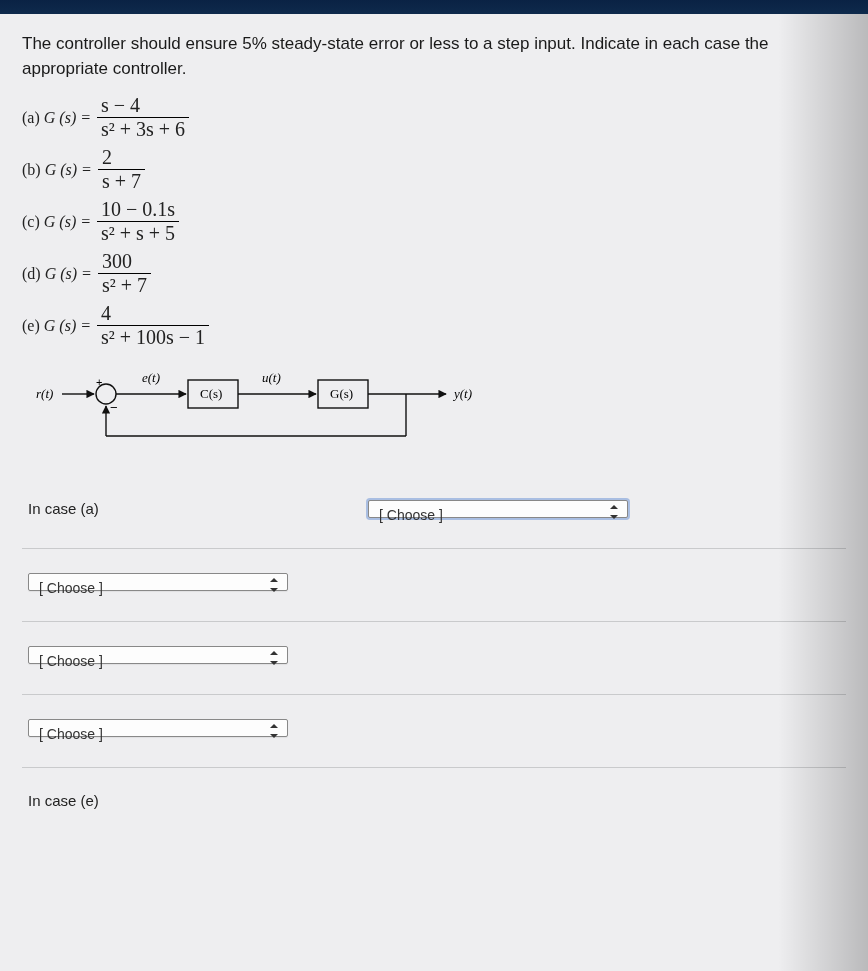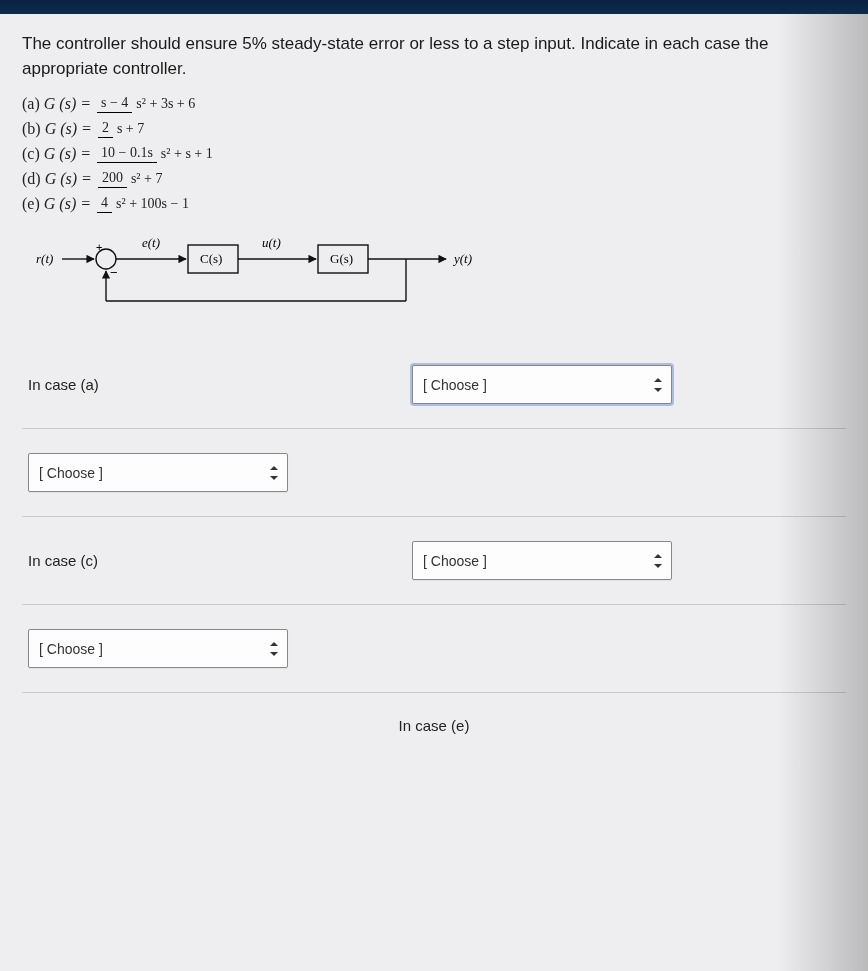--- a/index.html
+++ b/index.html
@@ -29,40 +29,39 @@
     top:0; bottom:0; right:0;
     width:90px;
     background:linear-gradient(to left, rgba(0,0,0,0.22), rgba(0,0,0,0));
     pointer-events:none;
   }
   .qtext { font-size: 17px; line-height: 1.45; margin-bottom: 14px; color:#1a1a1a; }
   .option-line { font-size: 16px; margin: 7px 0; display:flex; align-items:center; gap:4px;}
   .mi { font-style: italic; font-family: 'Times New Roman', serif; }
   .mo { font-family: 'Times New Roman', serif; }
   .frac {
-    display: inline-flex; flex-direction: row; align-items: center;
+    display: inline-flex; flex-direction: column; 
     vertical-align: middle; font-family: 'Times New Roman', serif;
-    line-height: 1.05; margin: 0 2px; font-size:14px;
+    line-height: 1.05; margin: 0 2px; font-size:20px;
   }
   .frac .num { border-bottom: 1px solid #000; padding: 0 4px 1px; }
   .frac .den { padding: 1px 4px 0; }
   .diagram { margin: 10px 0 28px 14px; }
   .diagram svg { display:block; }
   .answers { margin-top: 10px; }
   .answer-row {
     display: flex;
-    align-items: center;
+    align-items: flex-start;
     border-bottom: 1px solid #c9cacc;
     padding: 24px 6px;
-    gap: 44px;
   }
   .answer-label { flex: 0 0 340px; font-size: 15px; color:#222;}
   .select-wrap { position:relative; }
   .select {
-    width: 260px; height: 39px;
+    width: 260px; height: 18px;
     border: 1px solid #888;
     background: #fdfdfd;
     font-size: 14px;
     color: #333;
     padding: 6px 28px 6px 10px;
     border-radius: 2px;
     cursor: pointer;
     text-align: left;
     box-shadow: 0 1px 1px rgba(0,0,0,0.06);
   }
@@ -103,29 +102,29 @@
       <span class="num">2</span>
       <span class="den">s + 7</span>
     </span>
   </div>
 
   <div class="option-line">
     <span class="mo">(c)</span>
     <span class="mi">G (s) =</span>
     <span class="frac">
       <span class="num">10 − 0.1s</span>
-      <span class="den">s² + s + 1</span>
+      <span class="den">s² + s + 5</span>
     </span>
   </div>
 
   <div class="option-line">
     <span class="mo">(d)</span>
     <span class="mi">G (s) =</span>
     <span class="frac">
-      <span class="num">200</span>
+      <span class="num">300</span>
       <span class="den">s² + 7</span>
     </span>
   </div>
 
   <div class="option-line">
     <span class="mo">(e)</span>
     <span class="mi">G (s) =</span>
     <span class="frac">
       <span class="num">4</span>
       <span class="den">s² + 100s − 1</span>
@@ -179,21 +178,20 @@
     </div>
 
     <div class="answer-row">
       <div class="select-wrap">
         <button class="select">[ Choose ]</button>
         <span class="sort-icon"></span>
       </div>
     </div>
 
     <div class="answer-row">
-      <div class="answer-label">In case (c)</div>
       <div class="select-wrap">
         <button class="select">[ Choose ]</button>
         <span class="sort-icon"></span>
       </div>
     </div>
 
     <div class="answer-row">
       <div class="select-wrap">
         <button class="select">[ Choose ]</button>
         <span class="sort-icon"></span>

